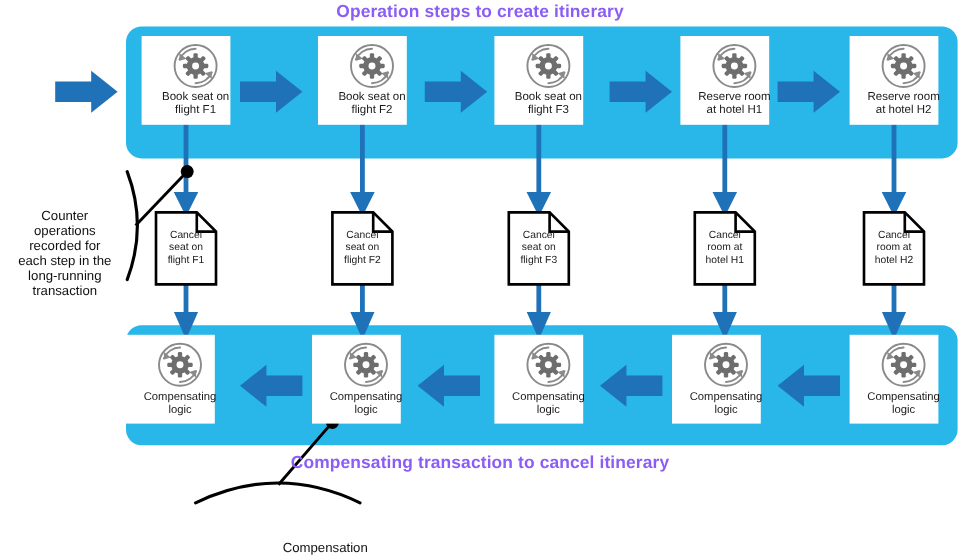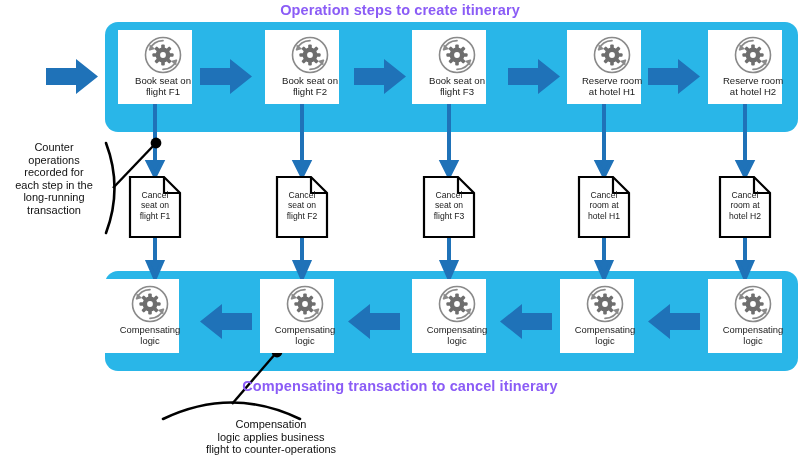--- a/index.html
+++ b/index.html
@@ -82,20 +82,21 @@
   }
 
   
   .callout{
     position:absolute;
     font-size:11px;
     line-height:12.6px;
     color:#111111;
     text-align:center;
     white-space:pre-line;
+    margin-top:33px;
   }
   #callout-top{ left:2px; top:141px; width:104px; }
   #callout-bottom{ left:140px; top:418px; width:262px; }
 </style>
 </head>
 <body>
 
 <div id="stage">
 
   <svg id="svg-layer" viewBox="0 0 800 465">

